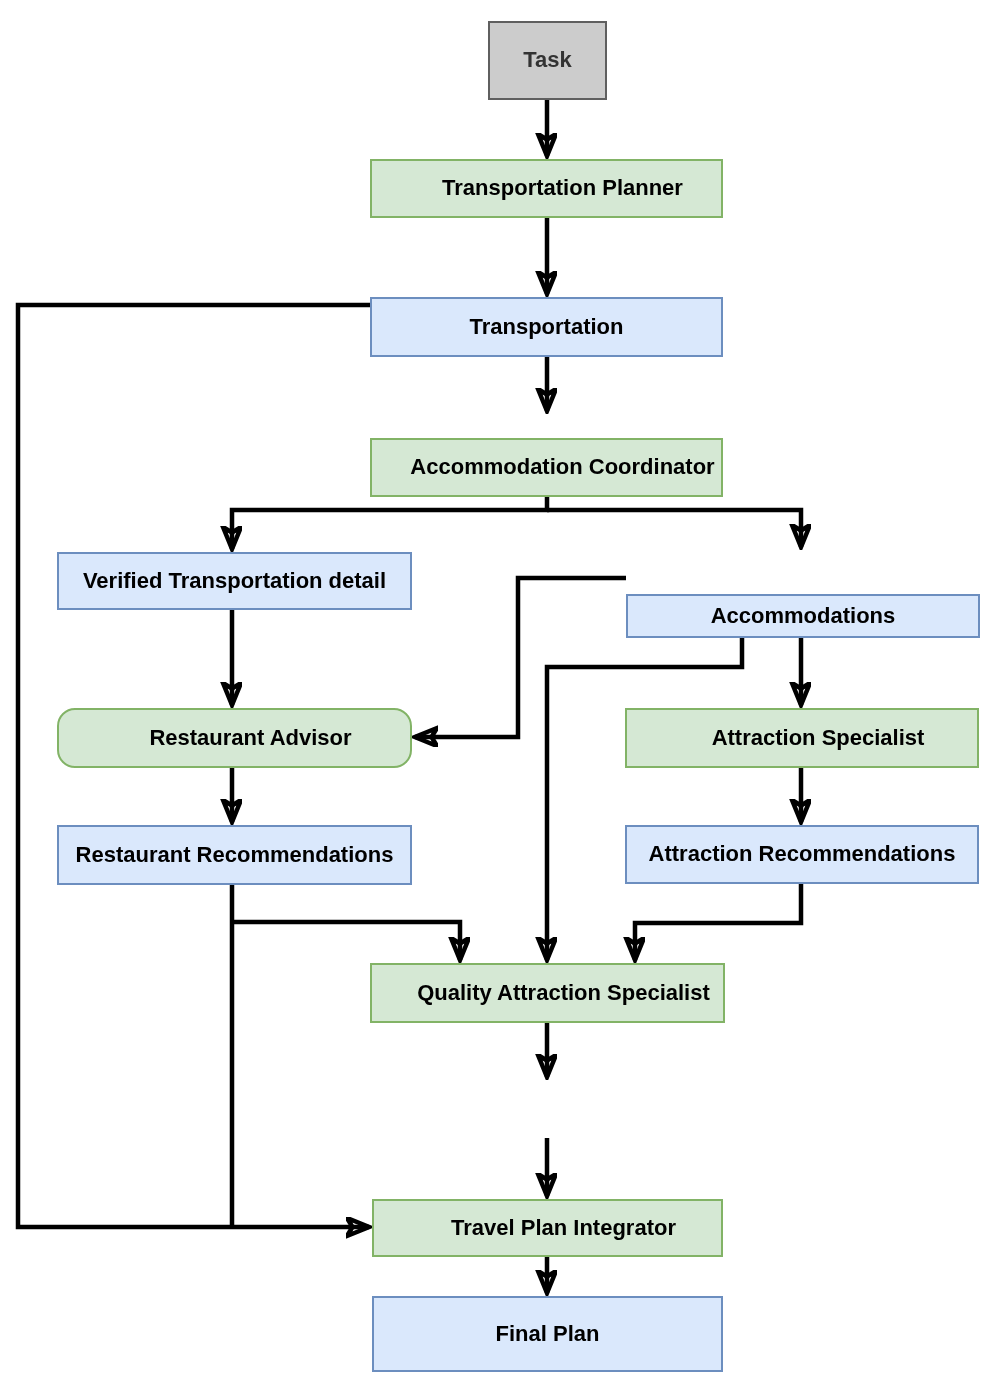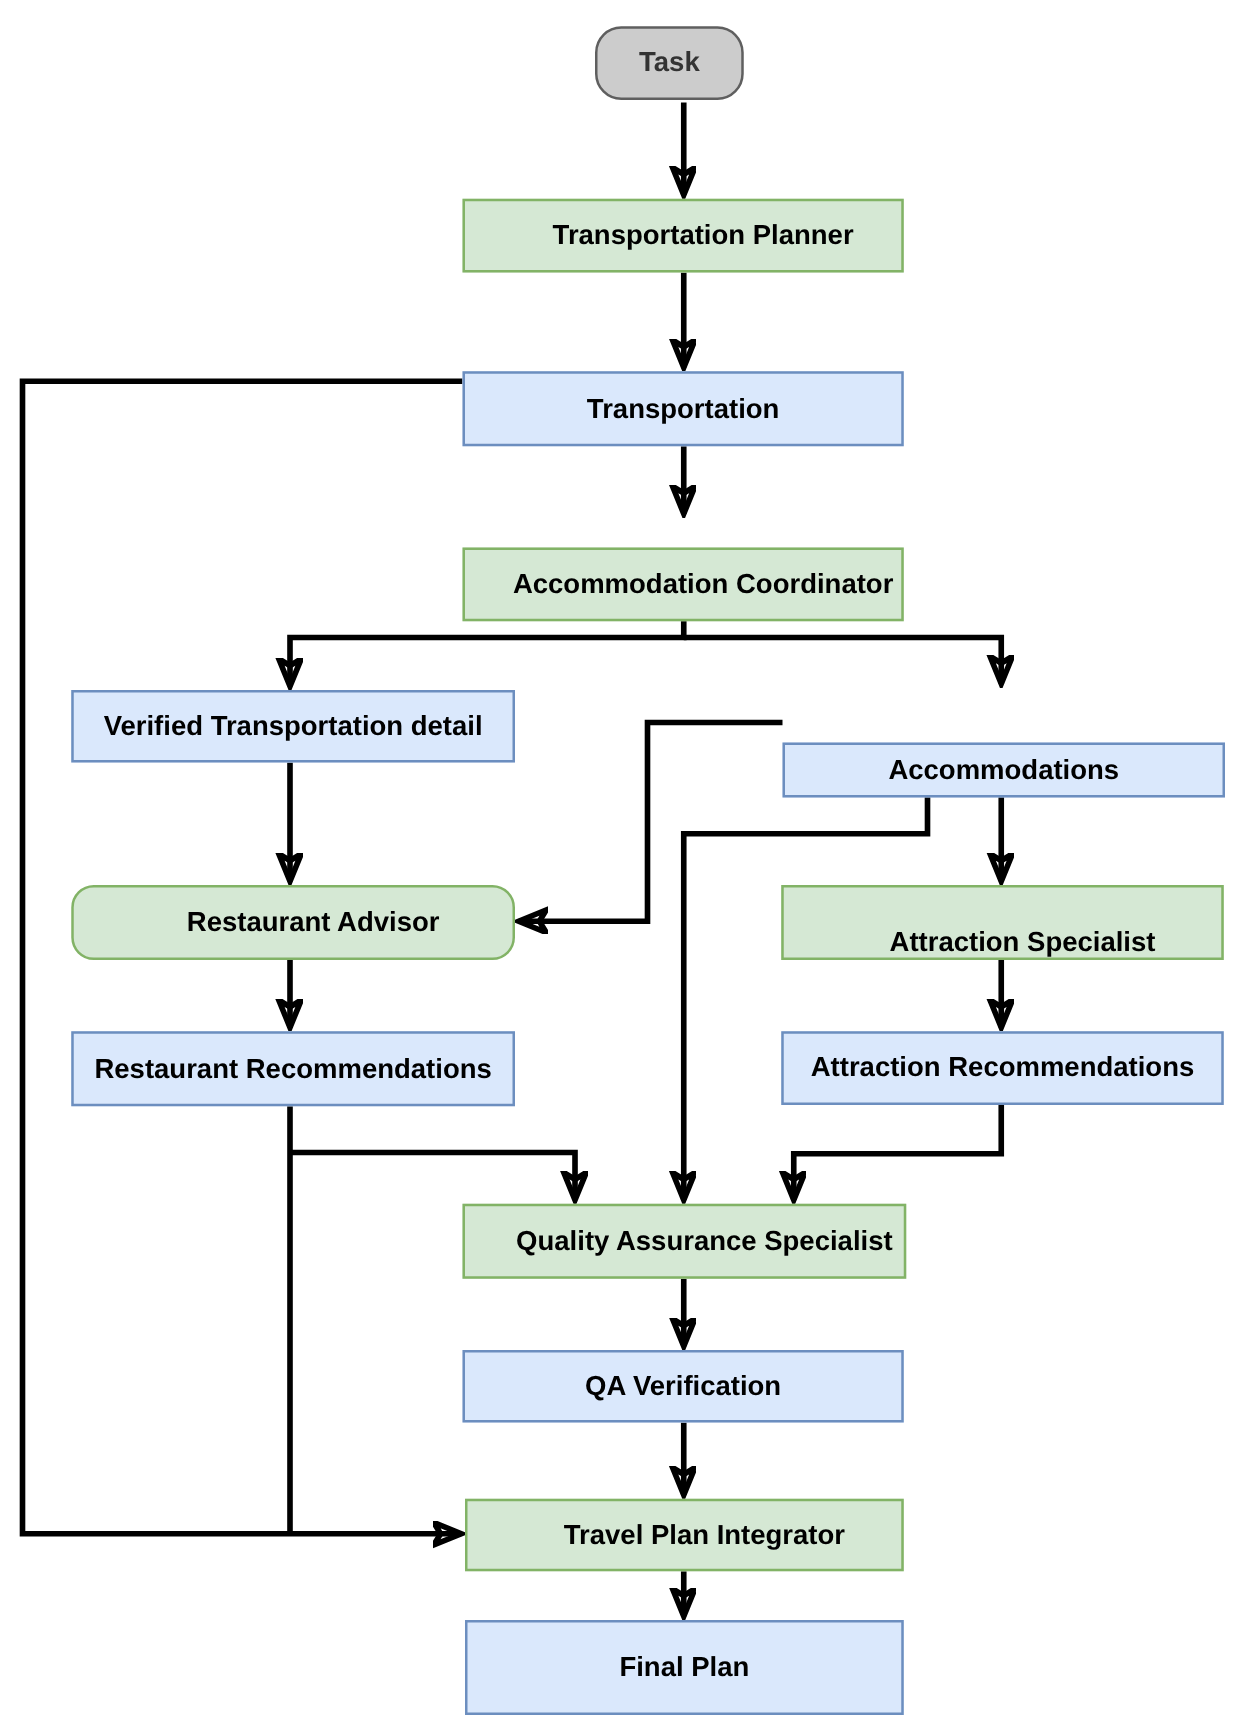--- a/index.html
+++ b/index.html
@@ -81,21 +81,21 @@
     <path d="M801,768 L801,822" marker-end="url(#arrow)"></path>
     <path d="M801,884 L801,923 L635,923 L635,960" marker-end="url(#arrow)"></path>
     <path d="M232,885 L232,1227"></path>
     <path d="M232,922 L460,922 L460,960" marker-end="url(#arrow)"></path>
     <path d="M547,1023 L547,1077" marker-end="url(#arrow)"></path>
     <path d="M547,1138 L547,1196" marker-end="url(#arrow)"></path>
     <path d="M370,305 L18,305 L18,1227 L369,1227" marker-end="url(#arrow)"></path>
     <path d="M547,1257 L547,1293" marker-end="url(#arrow)"></path>
   </svg>
 
-  <div class="node task" style="left:476px; top:21px; width:119px; height:59px;border-radius:21px;">
+  <div class="node task" style="left:488px; top:21px; width:119px; height:79px;">
     <span>Task</span>
   </div>
 
   <div class="node agent" style="left:370px; top:159px; width:353px; height:59px;">
     <span>Transportation Planner</span>
   </div>
 
   <div class="node artifact" style="left:370px; top:297px; width:353px; height:60px;">
     <span>Transportation</span>
   </div>
@@ -109,39 +109,36 @@
   </div>
 
   <div class="node artifact" style="left:626px; top:566px; width:354px; height:44px;margin-top:28px;">
     <span>Accommodations</span>
   </div>
 
   <div class="node agent" style="left:57px; top:708px; width:355px; height:60px;border-radius:18px;">
     <span>Restaurant Advisor</span>
   </div>
 
-  <div class="node agent" style="left:625px; top:708px; width:354px; height:60px;align-items:flex-end;">
+  <div class="node agent" style="left:625px; top:708px; width:354px; height:60px;">
     <span>Attraction Specialist</span>
   </div>
 
   <div class="node artifact" style="left:57px; top:825px; width:355px; height:60px;">
     <span>Restaurant Recommendations</span>
   </div>
 
   <div class="node artifact" style="left:625px; top:825px; width:354px; height:59px;">
     <span>Attraction Recommendations</span>
   </div>
 
   <div class="node agent" style="left:370px; top:963px; width:355px; height:60px;">
-    <span>Quality Assurance Specialist</span>
+    <span>Quality Attraction Specialist</span>
   </div>
 
-  <div class="node artifact" style="left:370px; top:1080px; width:353px; height:58px;">
-    <span>QA Verification</span>
-  </div>
 
   <div class="node agent" style="left:372px; top:1199px; width:351px; height:58px;">
     <span>Travel Plan Integrator</span>
   </div>
 
   <div class="node artifact" style="left:372px; top:1296px; width:351px; height:76px;">
     <span>Final Plan</span>
   </div>
 
 </div>

